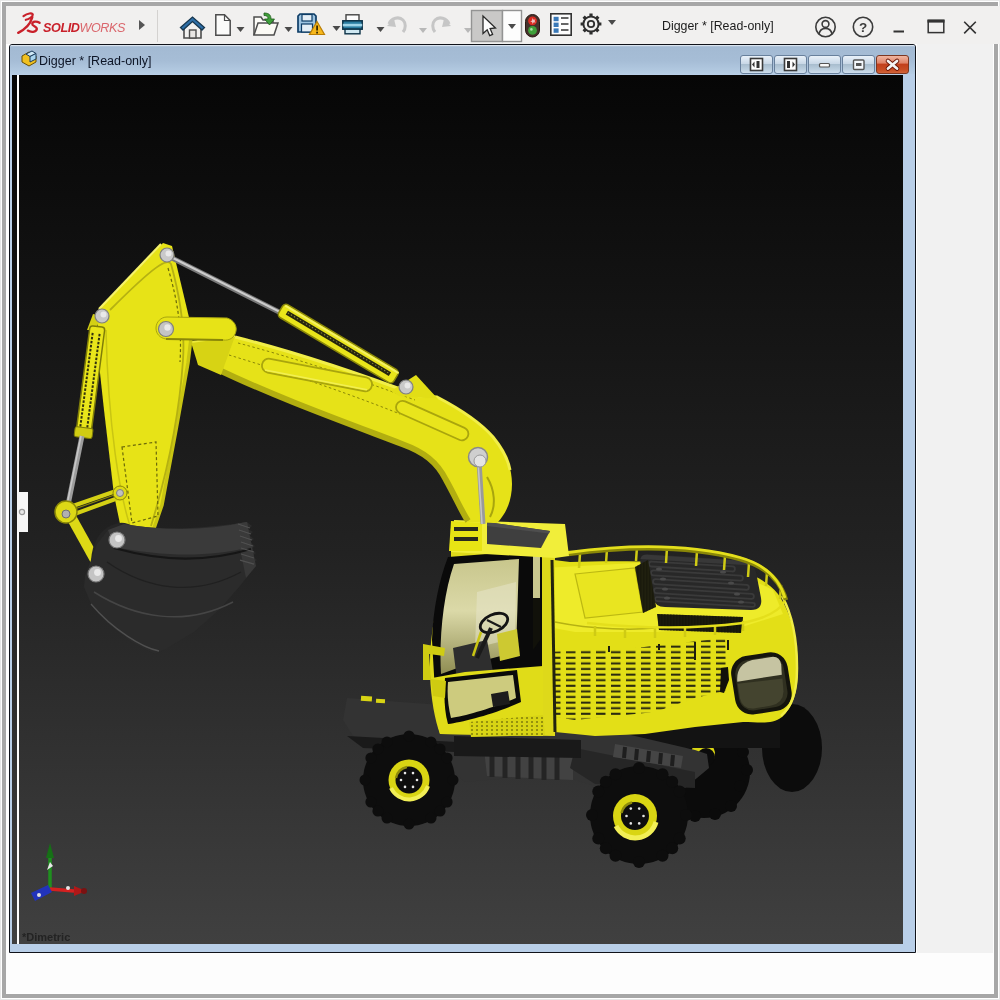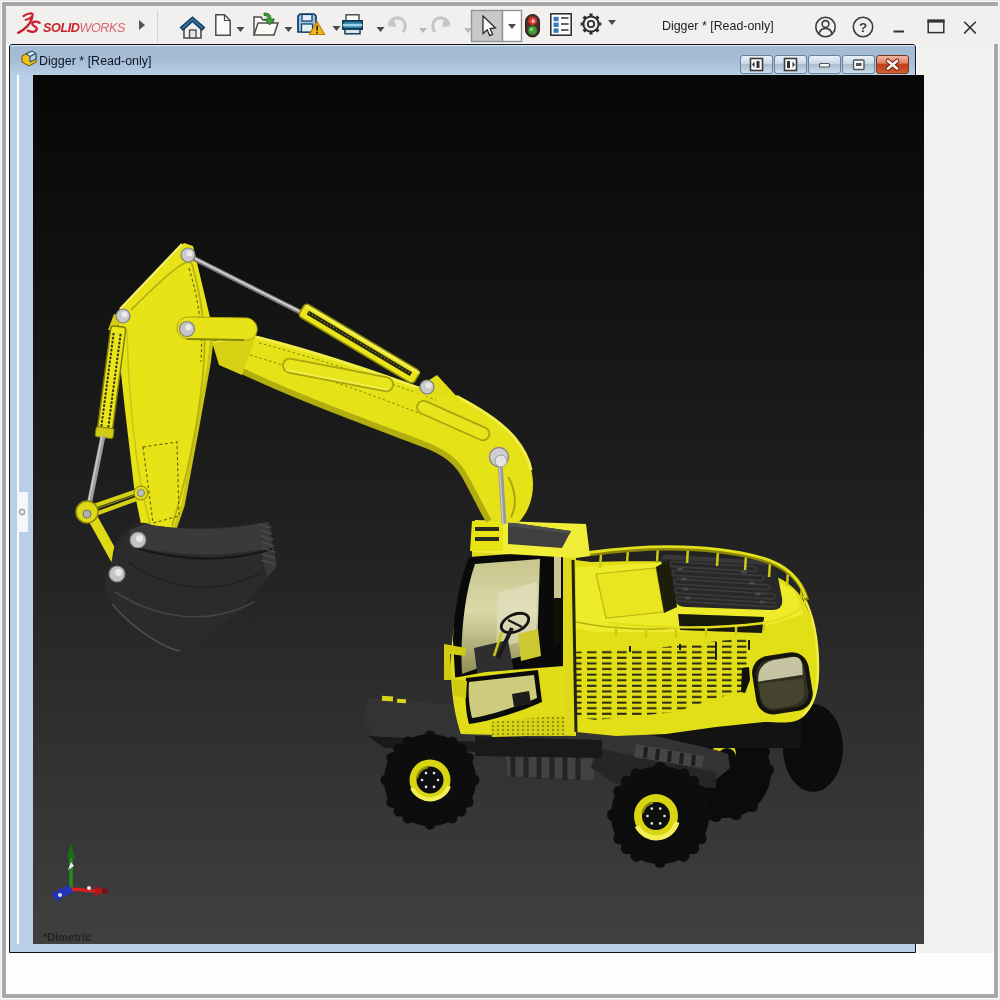--- a/index.html
+++ b/index.html
@@ -16,21 +16,21 @@
     border:1px solid #10131a;border-radius:3px 3px 0 0;
     background:#b9cfe8;}
   #mdititle{position:absolute;left:0;top:0;width:100%;height:29px;
     border-radius:2px 2px 0 0;
     background:linear-gradient(#eef3f9 0%,#a3bad3 6%,#a6bdd6 55%,#b6cde4 100%);}
   #mdititle .txt{position:absolute;left:29px;top:8.5px;font-size:12.5px;color:#0d1526;}
   .mbtn{position:absolute;top:10px;width:31px;height:17px;border-radius:3px;
     border:1px solid #68809c;
     background:linear-gradient(#e9f1f9 0%,#c9d8e7 45%,#a9becf 50%,#bccfdf 80%,#cfdfee 100%);}
   .mbtn.red{background:linear-gradient(#f0b5a0 0%,#e0856a 40%,#c2401c 50%,#c84d24 80%,#d2643a 100%);border-color:#7c3722;}
-  #viewport{position:absolute;left:23px;top:30px;width:891px;height:869px;background:#000;}
+  #viewport{position:absolute;left:2px;top:30px;width:891px;height:869px;background:#000;}
   #vpwhite{position:absolute;left:7px;top:30px;width:2px;height:869px;background:#fdfdfd;}
   #vptab{position:absolute;left:7px;top:447px;width:11px;height:40px;background:#f6f6f6;}
   #belowwin{position:absolute;left:6px;top:952px;width:987px;height:41px;background:#fdfdfd;}
 </style>
 </head>
 <body>
 <div id="frame"></div>
 <div id="frame2"></div>
 <div id="belowwin"></div>
 <div id="titlebar">

